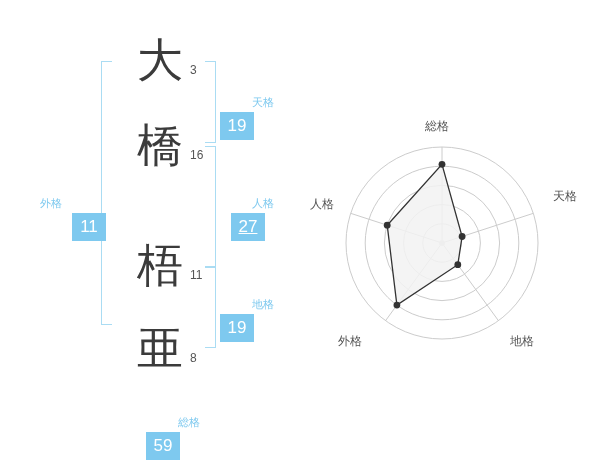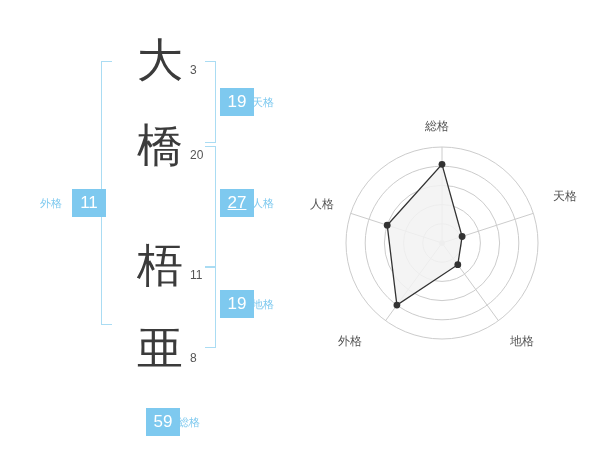--- a/index.html
+++ b/index.html
@@ -45,20 +45,21 @@
   }
   .badge {
     position: absolute;
     background: #7ec9ef;
     color: #ffffff;
     font-size: 17px;
     line-height: 17px;
     padding: 5px 6px 6px 6px;
     text-align: center;
     font-family: "Liberation Sans", sans-serif;
+    margin-top: 24px;
   }
   .badge-label {
     position: absolute;
     font-size: 11px;
     color: #7ec9ef;
     font-family: "DejaVu Sans", sans-serif;
   }
   .bracket {
     position: absolute;
     border-color: #aadcf3;
@@ -95,40 +96,40 @@
 <body>
 
 <div id="root">
 
   <div class="name-panel">
 
     <div class="kanji" style="left:133px; top:37px;">大</div>
     <div class="stroke-num" style="left:190px; top:63px;">3</div>
 
     <div class="kanji" style="left:133px; top:122px;">橋</div>
-    <div class="stroke-num" style="left:190px; top:148px;">20</div>
+    <div class="stroke-num" style="left:190px; top:148px;">16</div>
 
     <div class="kanji" style="left:133px; top:242px;">梧</div>
     <div class="stroke-num" style="left:190px; top:268px;">11</div>
 
     <div class="kanji" style="left:133px; top:325px;">亜</div>
     <div class="stroke-num" style="left:190px; top:351px;">8</div>
 
     <div class="bracket br-right" style="left:101px; top:61px; width:10px; height:262px;"></div>
 
     <div class="bracket br-left" style="left:205px; top:61px; width:10px; height:80px;"></div>
 
     <div class="bracket br-left" style="left:205px; top:146px; width:10px; height:120px;"></div>
 
     <div class="bracket br-left" style="left:205px; top:266px; width:10px; height:80px;"></div>
 
     <div class="badge" style="left:220px; top:88px; width:22px;">19</div>
     <div class="badge-label" style="left:252px; top:95px;">天格</div>
 
-    <div class="badge" style="left:220px; top:189px; width:22px;text-decoration:underline;">27</div>
+    <div class="badge" style="left:231px; top:189px; width:22px;text-decoration:underline;">27</div>
     <div class="badge-label" style="left:252px; top:196px;">人格</div>
 
     <div class="badge" style="left:220px; top:290px; width:22px;">19</div>
     <div class="badge-label" style="left:252px; top:297px;">地格</div>
 
     <div class="badge-label" style="left:40px; top:196px;">外格</div>
     <div class="badge" style="left:72px; top:189px; width:22px;">11</div>
 
     <div class="badge" style="left:146px; top:408px; width:22px;">59</div>
     <div class="badge-label" style="left:178px; top:415px;">総格</div>

